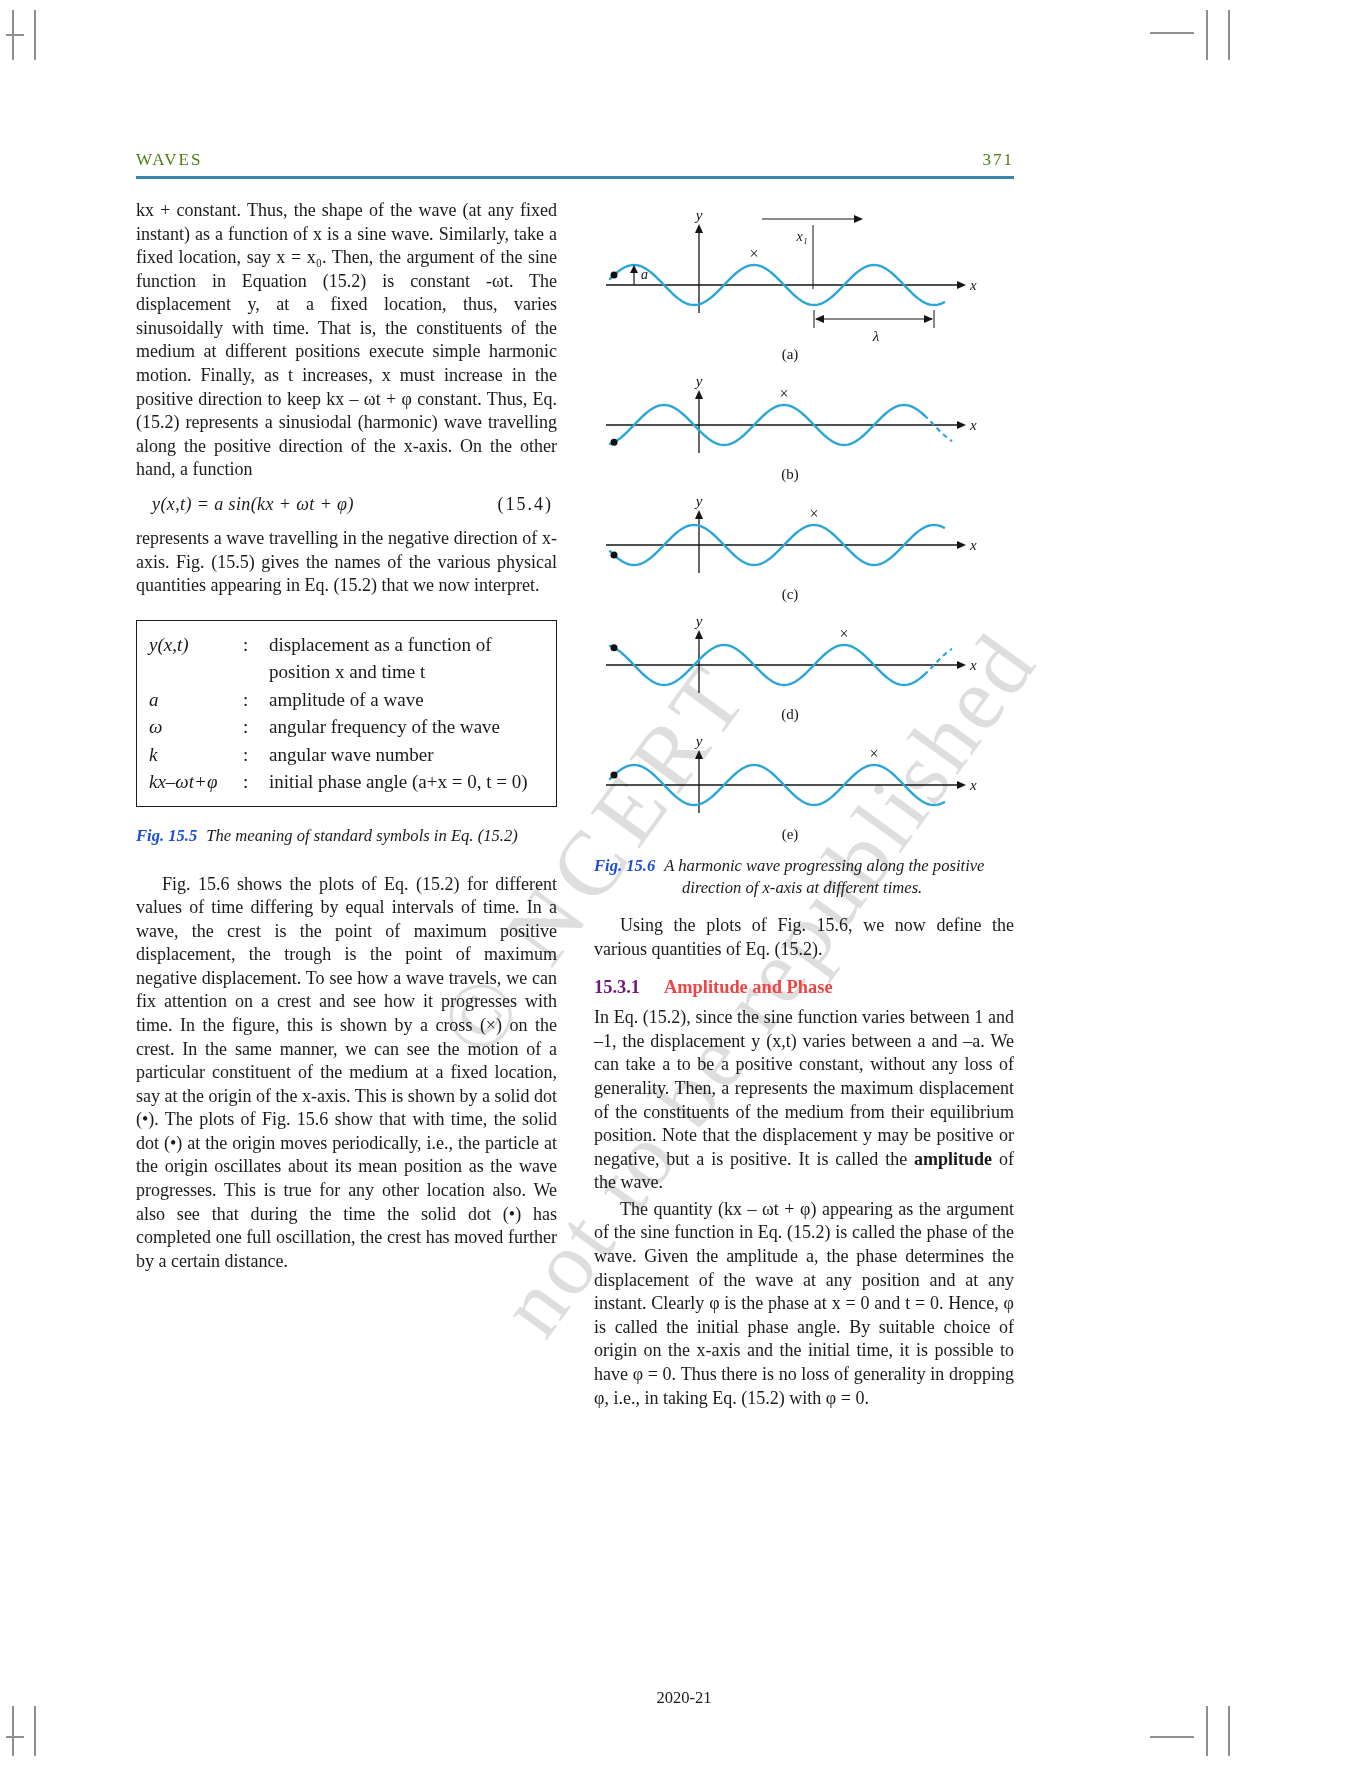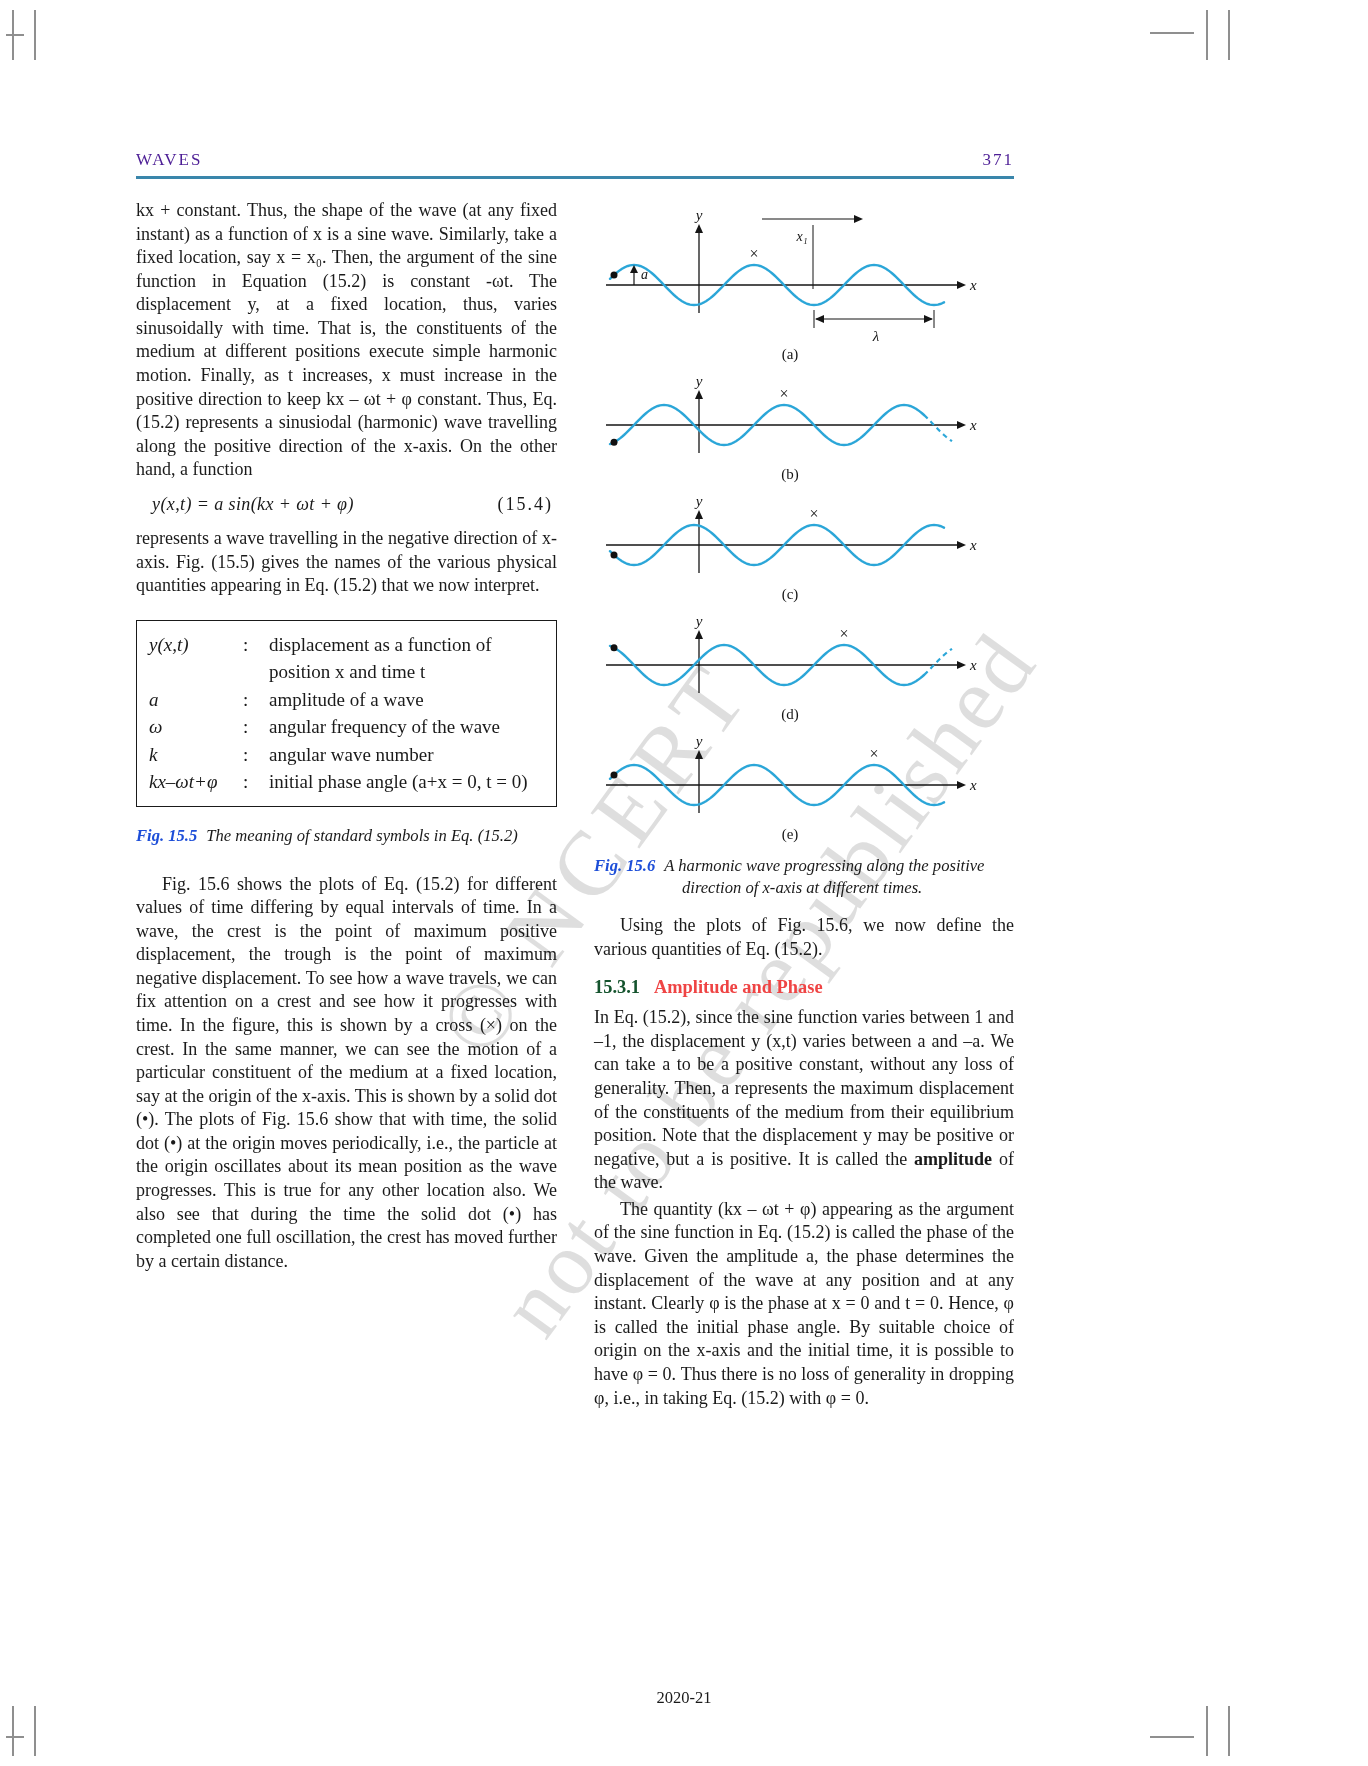--- a/index.html
+++ b/index.html
@@ -12,41 +12,41 @@
     position:absolute;left:200px;top:440px;width:960px;height:960px;
     display:flex;flex-direction:column;align-items:center;justify-content:center;gap:110px;
     transform:rotate(-54deg);color:#c4c4c4;opacity:0.55;pointer-events:none;z-index:0;
   }
   .wm1{font-size:92px;letter-spacing:10px;white-space:nowrap;}
   .wm2{font-size:90px;letter-spacing:4px;white-space:nowrap;}
   .content{position:absolute;left:136px;top:150px;width:878px;z-index:1;}
   .header{
     display:flex;justify-content:space-between;align-items:flex-end;
     border-bottom:3px solid #3a86ab;padding-bottom:6px;
-    color:#4c1d95;font-size:17px;letter-spacing:2px;
+    color:#4d7c0f;font-size:17px;letter-spacing:2px;
   }
   .columns{display:flex;gap:37px;margin-top:20px;}
   .col-left{width:421px;}
   .col-right{width:420px;}
   .body-text{font-size:18px;line-height:1.31;text-align:justify;margin:0 0 3px 0;}
   .indent{text-indent:26px;}
   .equation{display:flex;justify-content:space-between;align-items:baseline;font-size:18px;margin:12px 4px 12px 0;padding-left:16px;}
   .eq-expr{font-style:italic;letter-spacing:0.4px;}
   .eq-num{letter-spacing:2px;}
   .symbol-table{border:1.6px solid #1a1a1a;margin:22px 0 16px 0;padding:10px 12px;font-size:19px;line-height:1.45;}
   .trow{display:flex;}
   .tsym{width:94px;flex:none;font-style:italic;}
   .tcolon{width:26px;flex:none;}
   .tdesc{flex:1;}
   .fig-caption{font-size:16.6px;font-style:italic;margin:18px 0 26px 0;padding-left:88px;text-indent:-88px;line-height:1.3;}
   .fig-caption .fig-label{color:#1d4ed8;font-weight:bold;font-style:italic;margin-right:9px;}
   .fig-caption.fig6{margin:8px 0 16px 0;}
   .wave-frame{margin:0 0 4px 10px;}
   .section-heading{font-size:18.4px;font-weight:bold;margin:16px 0 8px 0;}
-  .sec-num{color:#14532d;margin-right:14px;}
+  .sec-num{color:#701a75;margin-right:24px;}
   .sec-title{color:#ef4444;}
   .footer{position:absolute;top:1688px;left:0;width:1368px;text-align:center;font-size:16.5px;color:#1a1a1a;z-index:1;}
 </style>
 </head>
 <body>
 
 <div class="crop" style="left:12px;top:10px;width:2px;height:50px;"></div>
 <div class="crop" style="left:34px;top:10px;width:2px;height:50px;"></div>
 <div class="crop" style="left:6px;top:34px;width:18px;height:2px;"></div>
 <div class="crop" style="left:1150px;top:32px;width:44px;height:2px;"></div>

